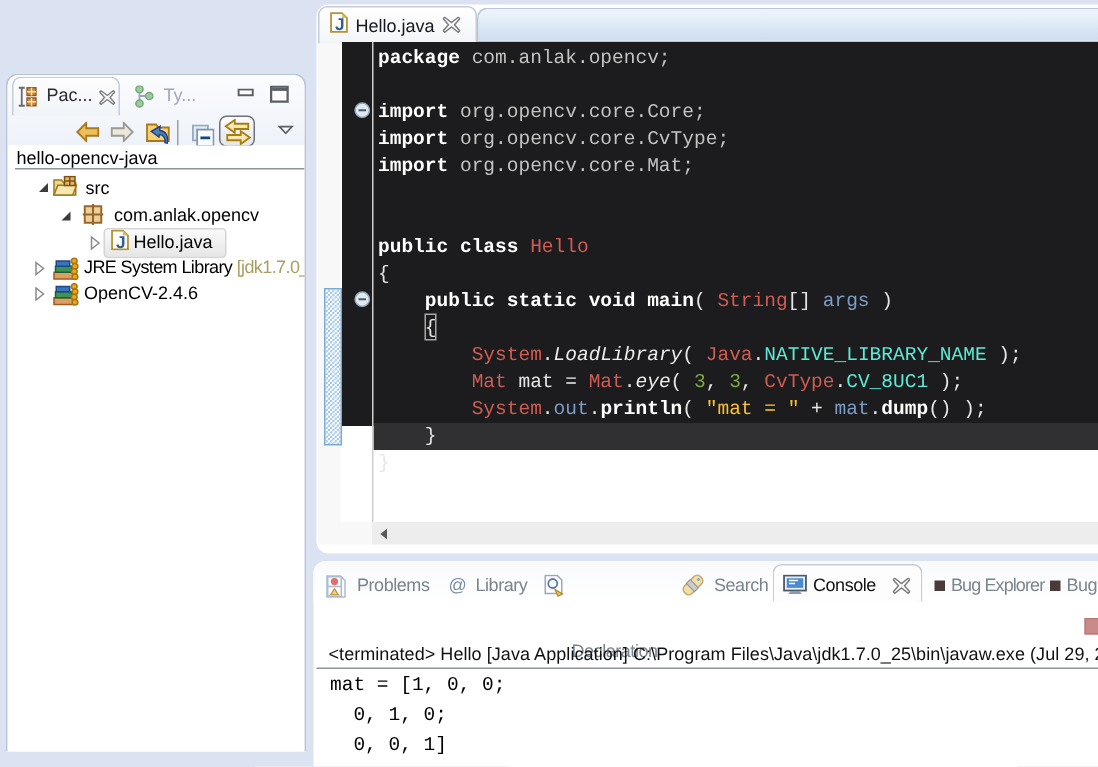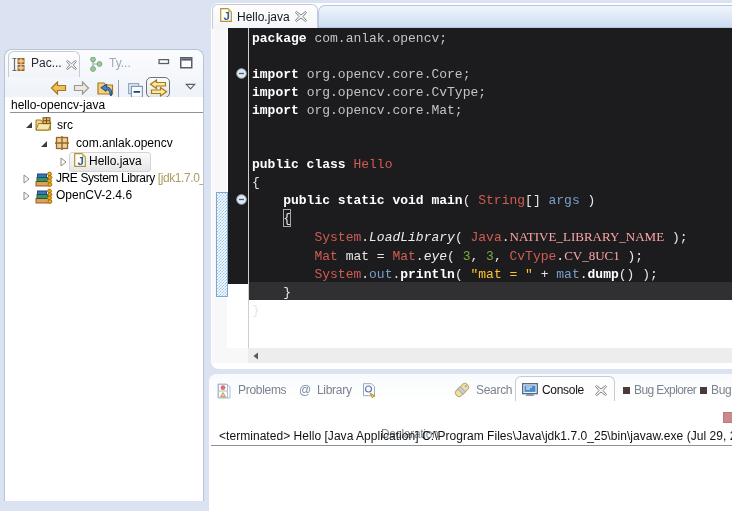--- a/index.html
+++ b/index.html
@@ -25,21 +25,21 @@
 #eruler{left:1px;top:26px;width:15px;height:319px;background:#f8f8f8;}
 #rangeind{left:5px;top:189px;width:12px;height:105px;border:1px solid #7aa9d6;box-sizing:border-box;background:#fff;background-image:linear-gradient(45deg,#9cc3e8 25%,transparent 25%,transparent 75%,#9cc3e8 75%),linear-gradient(45deg,#9cc3e8 25%,transparent 25%,transparent 75%,#9cc3e8 75%);background-size:3px 3px;background-position:0 0,1.5px 1.5px;}
 #efoldline{left:20px;top:0;width:1px;height:320px;background:#cfcfcf;}
 #curline{left:21px;top:254px;width:483px;height:18px;background:#303032;}
 #bracketbox{left:55px;top:181px;width:8px;height:18px;border:1px solid #a8a8a8;box-sizing:border-box;}
 pre.code{position:absolute;left:24px;top:2px;margin:0;font-family:"Liberation Mono",monospace;font-size:13px;line-height:18px;color:#e6e6e6;}
 pre.code b{color:#ffffff;font-weight:bold;}
 .red{color:#d05c52;}
 .blu{color:#7a9ec8;}
 .grn{color:#7cab41;}
-.kha{color:#fca5a5;font-family:Liberation Serif, serif;}
+.kha{color:#5eead4;}
 .gry{color:#c3c3c3;}
 .yel{color:#fdc231;}
 .ita{font-style:italic;color:#ececec;}
 #escroll{left:37px;top:345px;width:484px;height:15px;background:#ededed;}
 #escrollL{left:1px;top:345px;width:36px;height:15px;background:#f8f8f8;}
 
 #cpanel{left:209px;top:374px;width:523px;height:137px;background:#fff;border-radius:8px 0 0 0;}
 #ctabs{left:0;top:0;width:523px;height:27px;background:linear-gradient(#f8fafc,#ffffff);border-radius:8px 0 0 0;font-size:12px;color:#7b838e;}
 .ctxt{position:absolute;top:9px;white-space:nowrap;letter-spacing:-0.3px;color:#7b838e;}
 #ctab{left:306px;top:2px;width:100px;height:25px;border:1px solid #c6cbd6;border-bottom:none;border-radius:6px 6px 0 0;background:#fdfdfe;box-sizing:border-box;}
@@ -268,15 +268,18 @@
         <path d="M1.5 0.5 L6 4 L10.5 0.5 L11.5 1.5 L8 5.5 L11.5 9.5 L10.5 10.5 L6 7 L1.5 10.5 L0.5 9.5 L4 5.5 L0.5 1.5 Z" fill="none" stroke="#7d7d7d" stroke-width="1"></path>
       </svg>
       <div class="sq" style="left:414px;top:13px;"></div>
       <div class="ctxt" style="left:425px;letter-spacing:-0.6px;">Bug Explorer</div>
       <div class="sq" style="left:491px;top:13px;"></div>
       <div class="ctxt" style="left:502px;">Bug Explorer</div>
     </div>
     <div class="abs" id="redsq"></div>
     <div class="abs" id="term">&lt;terminated&gt; Hello [Java Application] C:\Program Files\Java\jdk1.7.0_25\bin\javaw.exe (Jul 29, 2013 10:24:12 AM)</div>
     <div class="abs" id="csep"></div>
+    <pre class="cout">mat = [1, 0, 0;
+  0, 1, 0;
+  0, 0, 1]</pre>
   </div>
 
 </div>
 
 </body></html>

